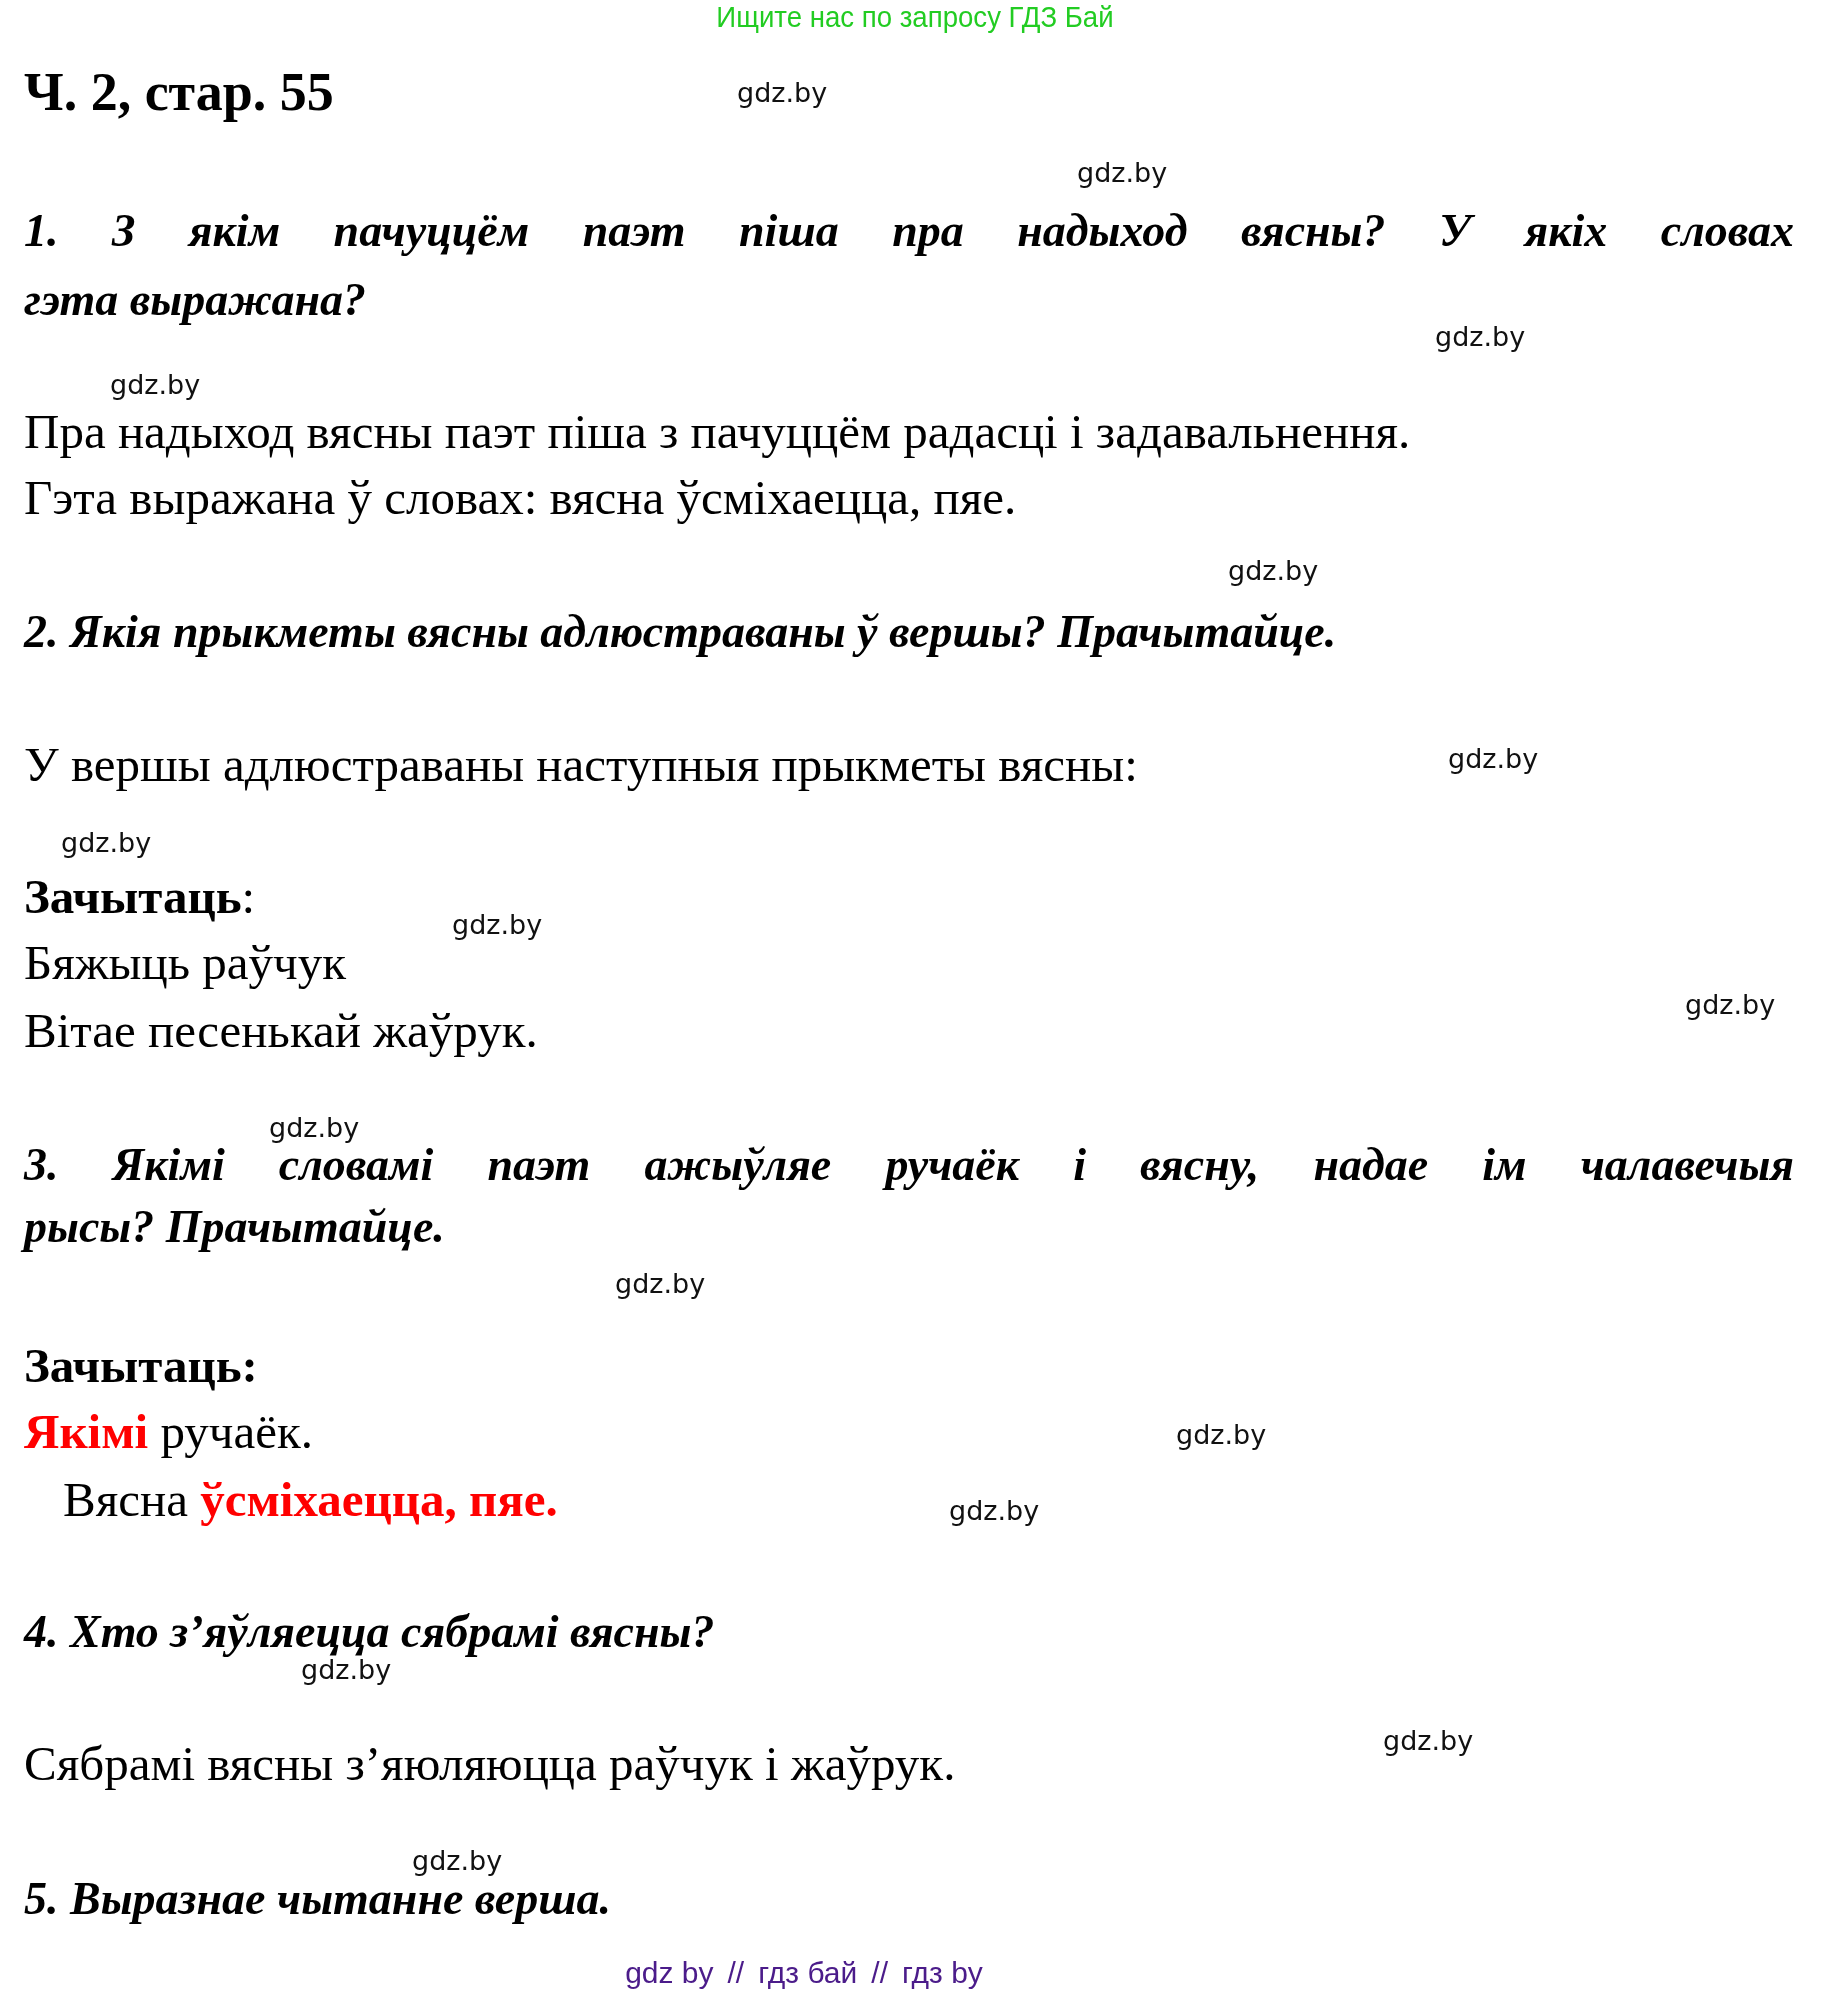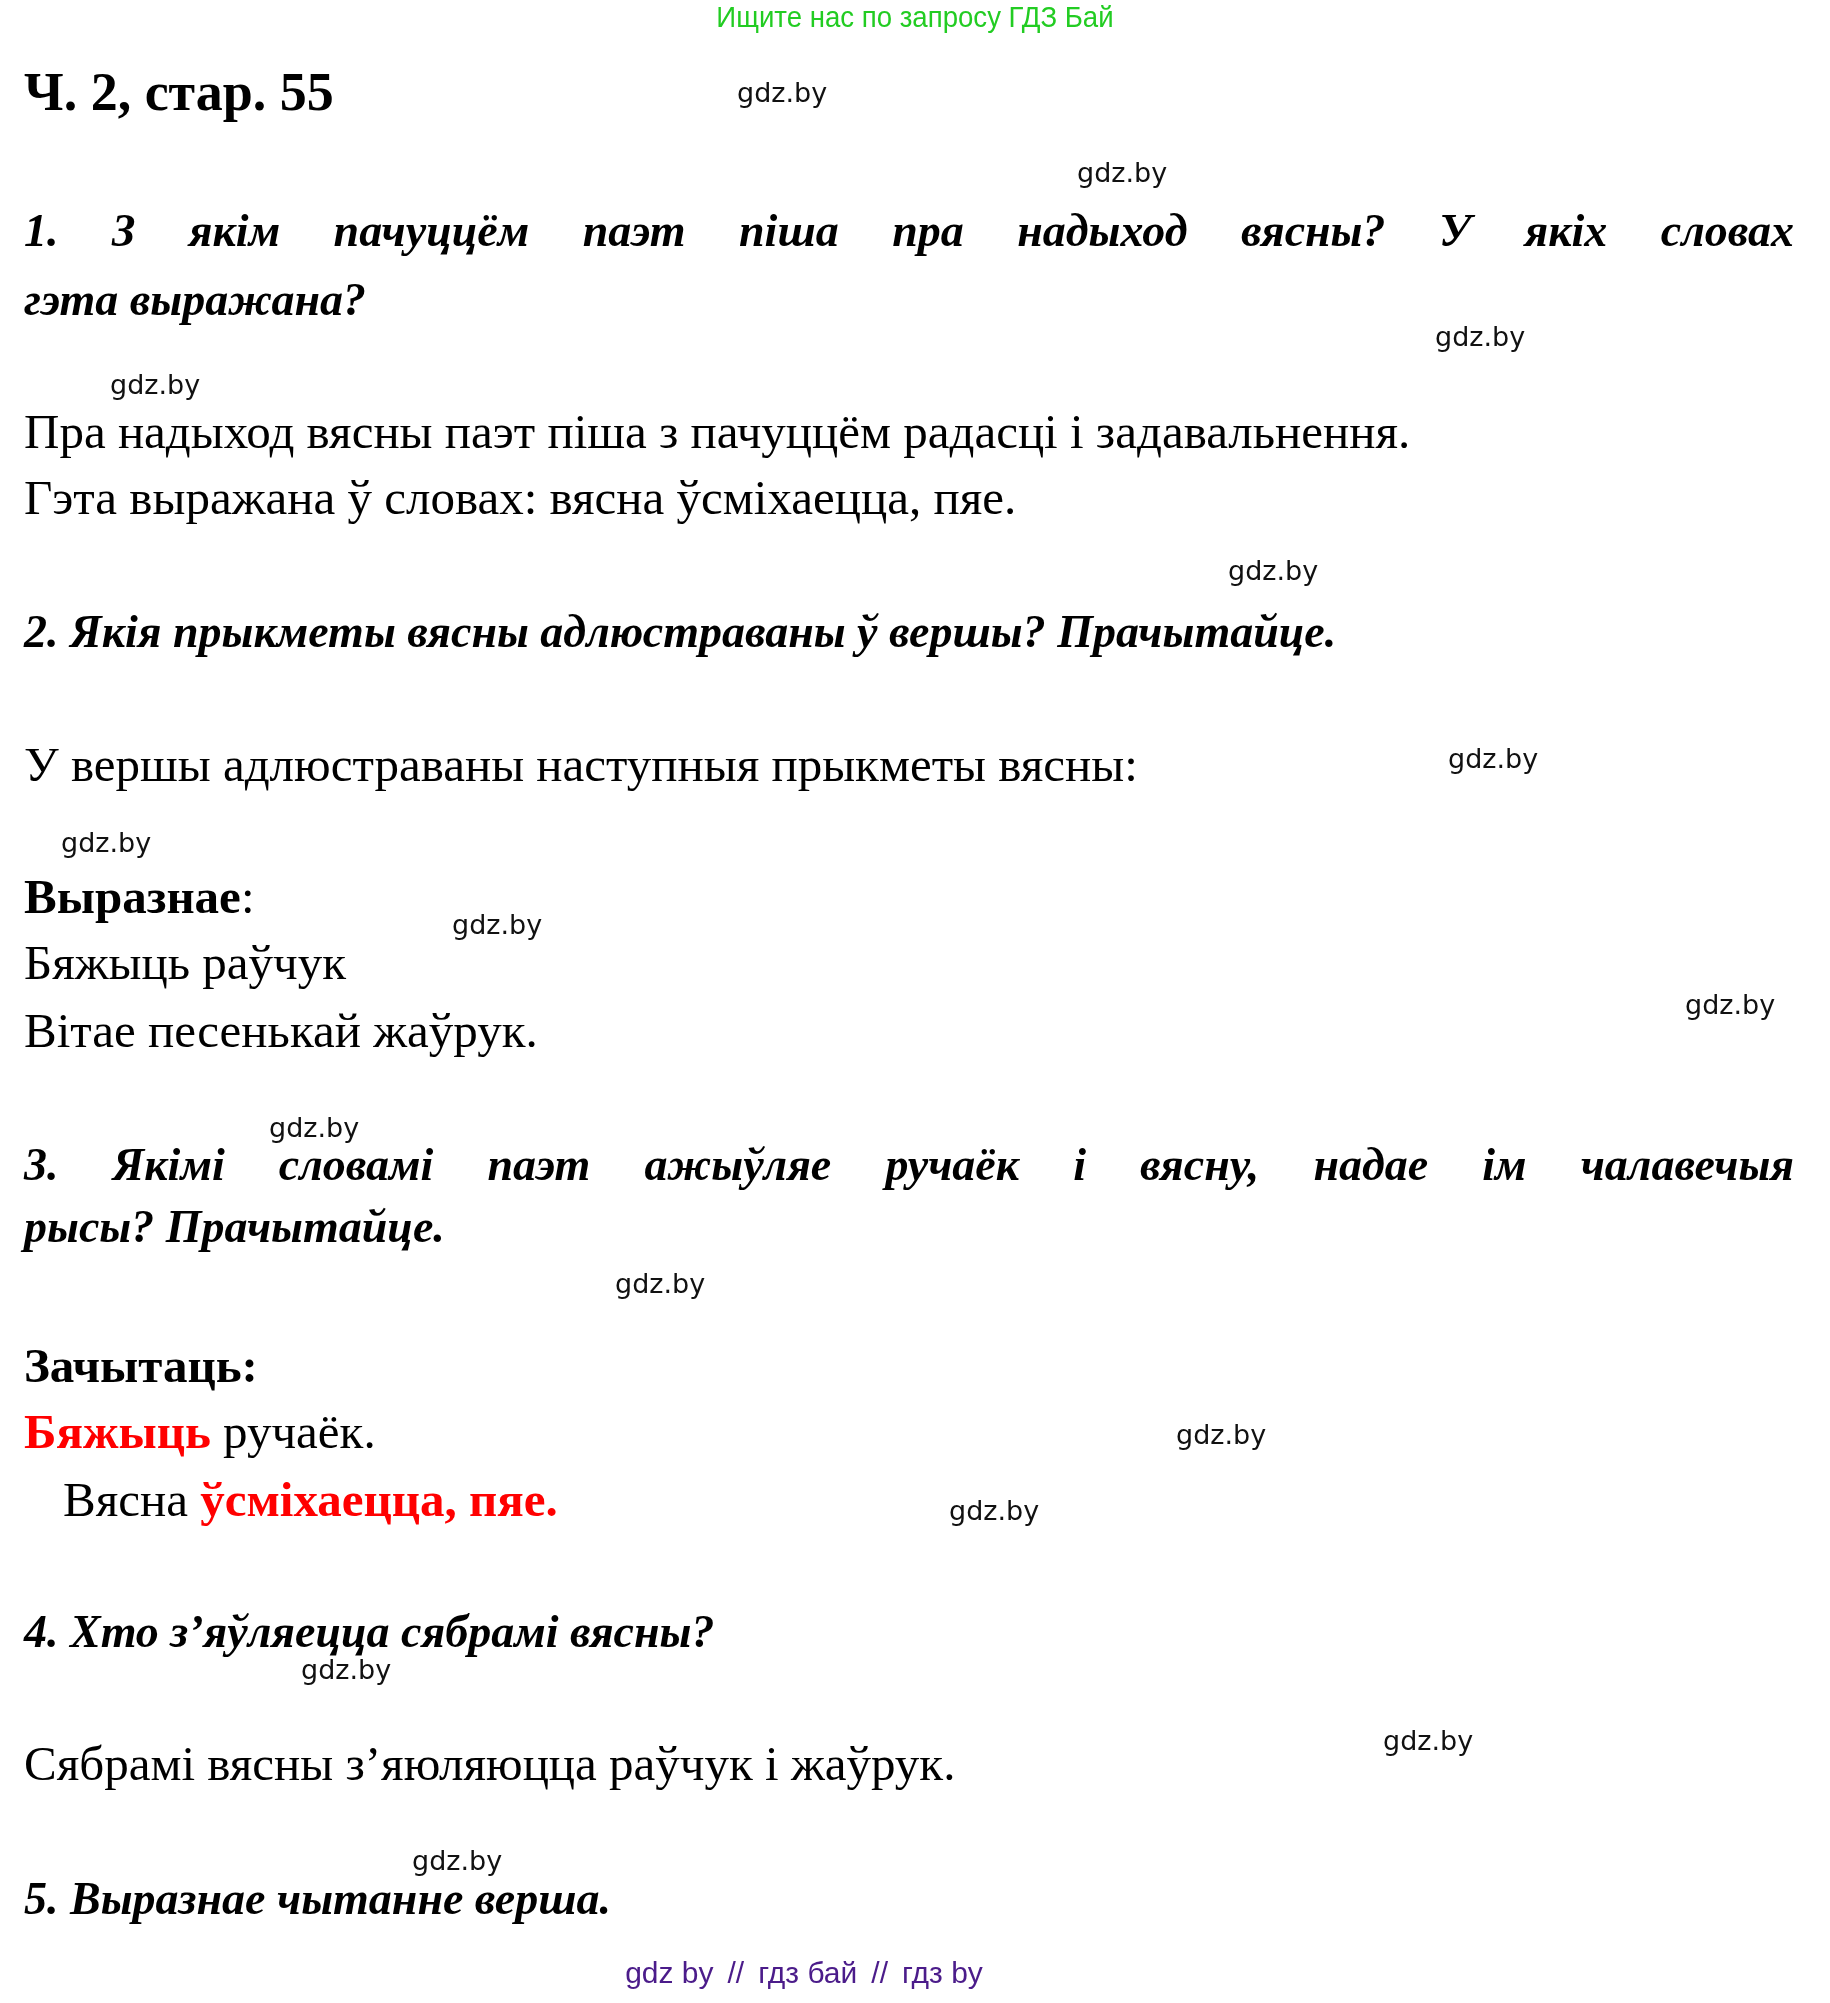--- a/index.html
+++ b/index.html
@@ -44,30 +44,30 @@
 <div class="abs wm" style="left:412px;top:1846px;">gdz.by</div>
 
 <div class="abs q q-just" style="top:202px;">1. З якім пачуццём паэт піша пра надыход вясны? У якіх словах</div>
 <div class="abs q" style="top:271px;">гэта выражана?</div>
 <div class="abs ans" style="top:403px;">Пра надыход вясны паэт піша з пачуццём радасці і задавальнення.</div>
 <div class="abs ans" style="top:469px;">Гэта выражана ў словах: вясна ўсміхаецца, пяе.</div>
 
 <div class="abs q" style="top:603px;">2. Якія прыкметы вясны адлюстраваны ў вершы? Прачытайце.</div>
 <div class="abs ans" style="top:736px;">У вершы адлюстраваны наступныя прыкметы вясны:</div>
 <div class="abs ans" style="top:868px;">
-  <span class="bold">Выразнае</span><span>:</span>
+  <span class="bold">Зачытаць</span><span>:</span>
 </div>
 <div class="abs ans" style="top:934px;">Бяжыць раўчук</div>
 <div class="abs ans" style="top:1002px;">Вітае песенькай жаўрук.</div>
 
 <div class="abs q q-just" style="top:1136px;">3. Якімі словамі паэт ажыўляе ручаёк і вясну, надае ім чалавечыя</div>
 <div class="abs q" style="top:1198px;">рысы? Прачытайце.</div>
 <div class="abs ans bold" style="top:1337px;">Зачытаць:</div>
 <div class="abs ans" style="top:1403px;">
-  <span class="red">Бяжыць</span><span> ручаёк.</span>
+  <span class="red">Якімі</span><span> ручаёк.</span>
 </div>
 <div class="abs ans" style="top:1471px;margin-left:39px;">
   <span>Вясна </span><span class="red">ўсміхаецца, пяе.</span>
 </div>
 
 <div class="abs q" style="top:1603px;">4. Хто з’яўляецца сябрамі вясны?</div>
 <div class="abs ans" style="top:1735px;">Сябрамі вясны з’яюляюцца раўчук і жаўрук.</div>
 
 <div class="abs q" style="top:1870px;">5. Выразнае чытанне верша.</div>
 

